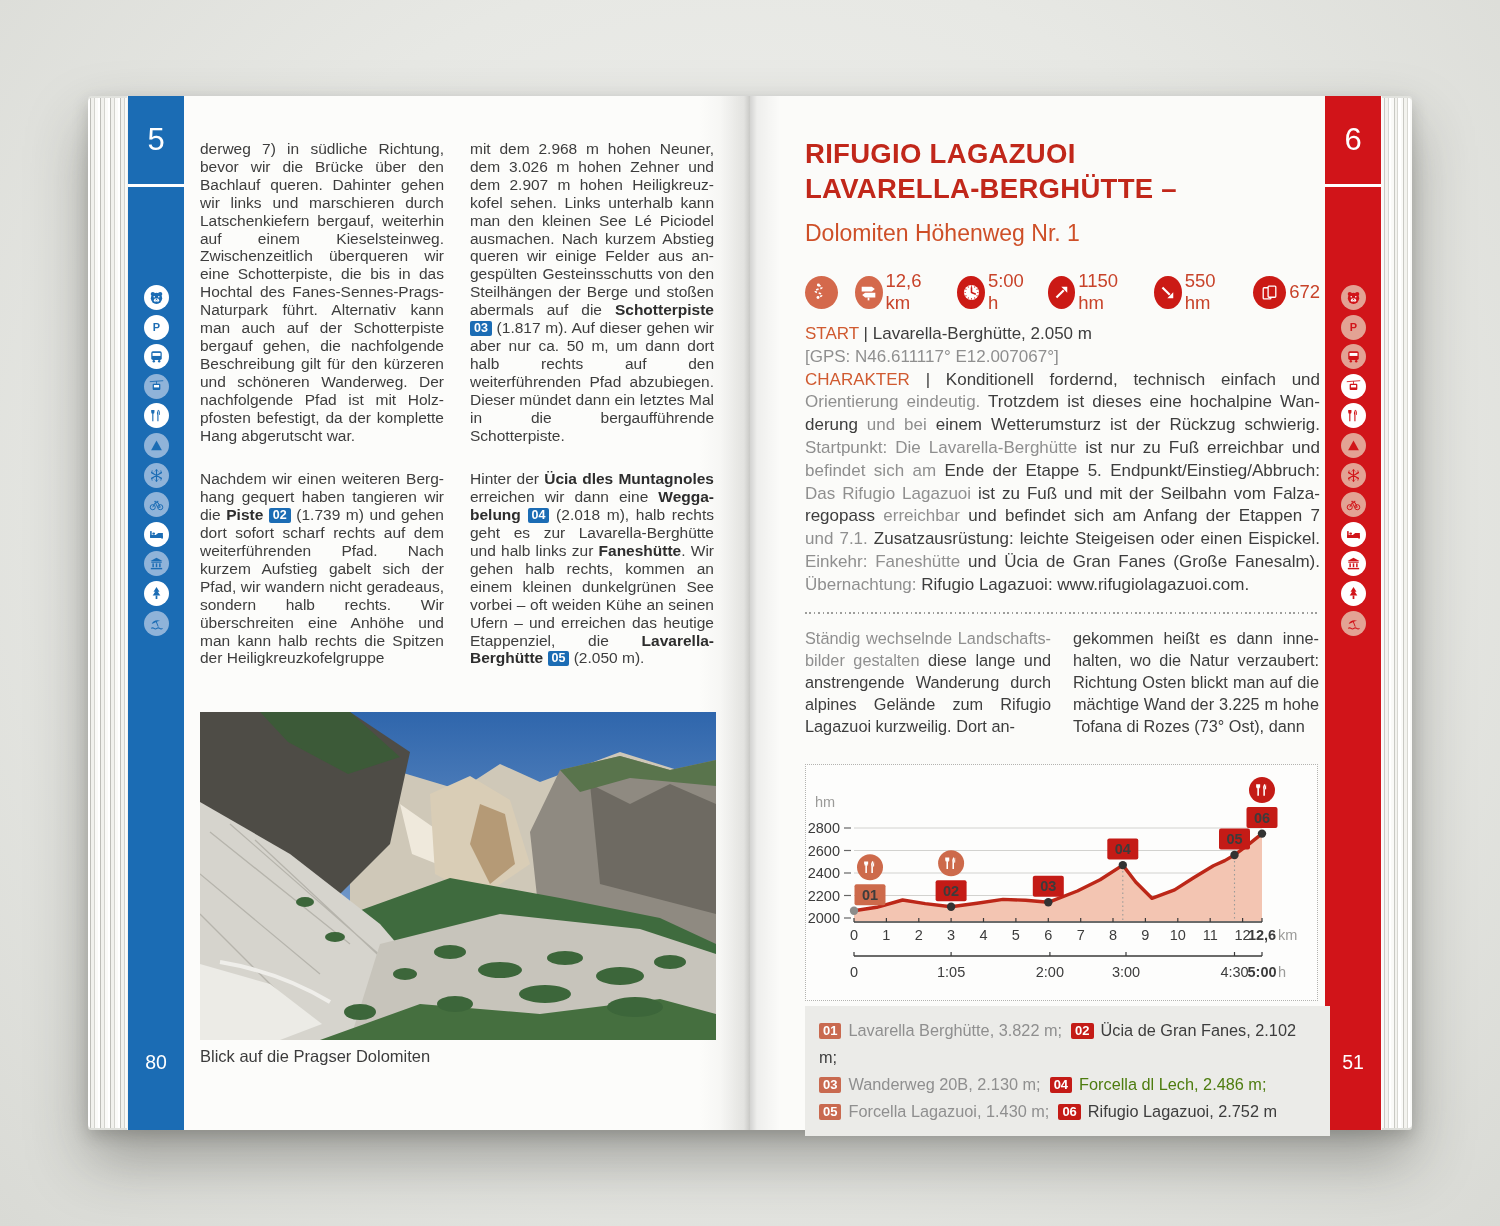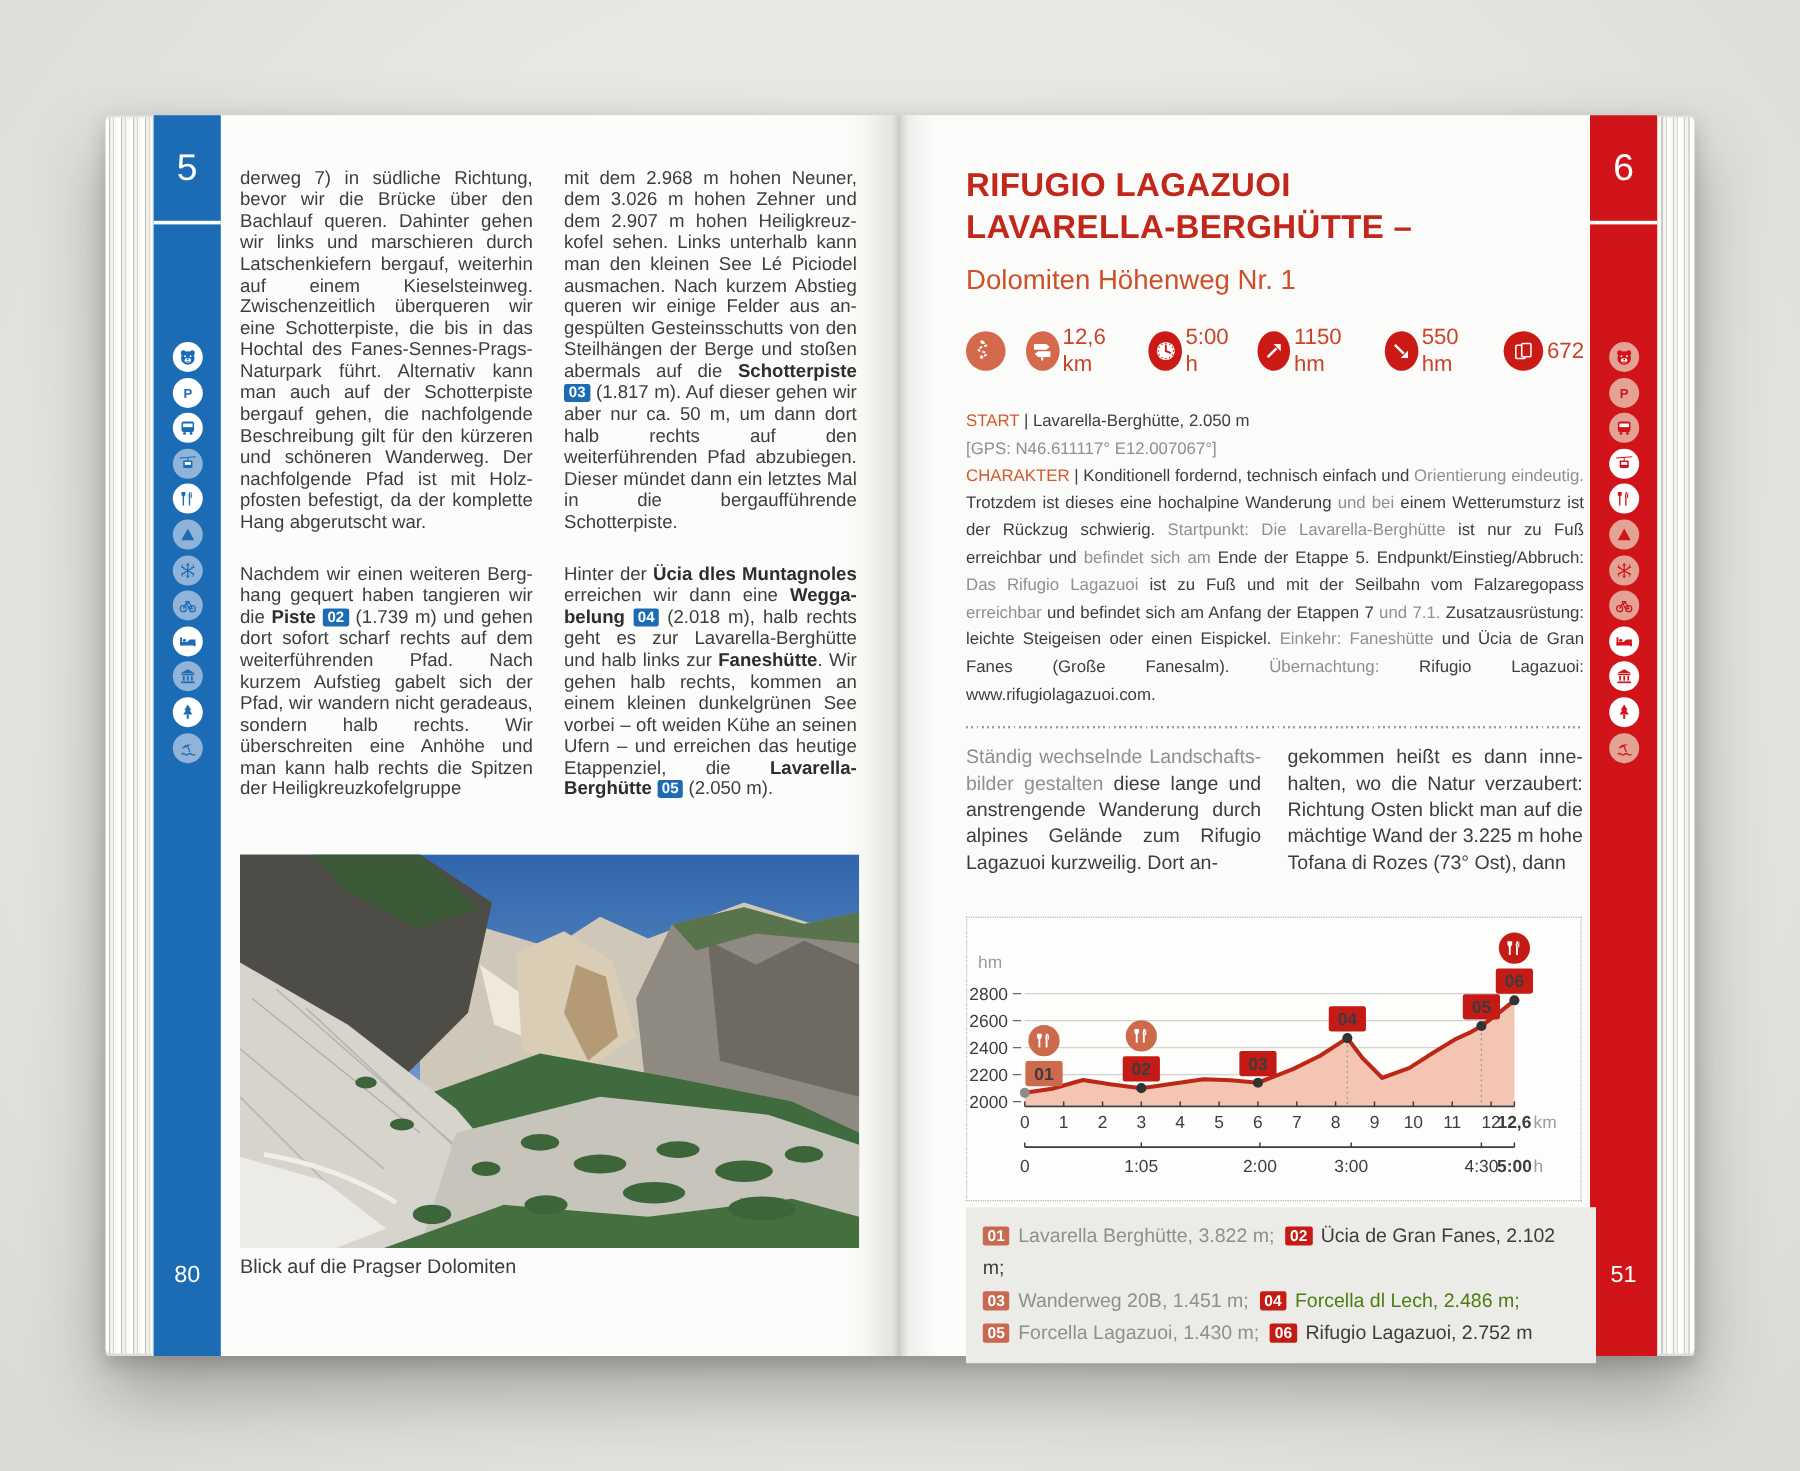--- a/index.html
+++ b/index.html
@@ -36,21 +36,21 @@
   .photo svg{display:block;width:100%;height:100%;}
   .caption{position:absolute;left:73px;top:951px;font-size:16.5px;color:#3c3c3c;}
   
   .rp{position:absolute;left:55px;top:40px;width:515px;}
   .title{font-size:27.5px;font-weight:bold;color:#c1271a;line-height:35px;letter-spacing:.3px;}
   .subtitle{margin-top:14px;font-size:23px;color:#ce4f28;}
   .stats{margin-top:23px;display:flex;align-items:center;gap:17px;}
   .stat{display:flex;align-items:center;gap:3px;}
   .stat-circle{width:33px;height:33px;border-radius:50%;display:flex;align-items:center;justify-content:center;}
   .stat-val{font-size:18.5px;color:#c8432a;}
-  .info{margin-top:25px;text-align:justify;font-size:14px;line-height:22.8px;color:#3d3d3d;}
+  .info{margin-top:9px;text-align:justify;font-size:17px;line-height:22.8px;color:#3d3d3d;}
   .dotrule{margin-top:15px;height:2px;background:repeating-linear-gradient(90deg,#9d9d9b 0 1.6px,transparent 1.6px 4.4px);}
   .bodycols{margin-top:13px;display:flex;gap:22px;}
   .colR{width:246px;text-align:justify;font-size:16.3px;line-height:22px;color:#3d3d3d;}
   .chart-box{position:absolute;left:55px;top:668px;width:513px;height:237px;box-sizing:border-box;
     border:1.5px dotted #b3b3b0;background:#fdfdfc;}
   .chart-box svg{display:block;width:510px;height:233px;}
   .chart text{font-family:"Liberation Sans",sans-serif;font-size:14.5px;fill:#3c3c3c;}
   .chart .gray{fill:#9b9b99;}
   .chart .b{font-weight:bold;}
   .legend{position:absolute;left:55px;top:910px;width:525px;box-sizing:border-box;background:#ebebe8;
@@ -525,19 +525,19 @@
               <path d="M3.4,-7 q-2,3.4 -0.8,6.6 V7"></path>
             </g>
             <path d="M5,-7 q-2.2,3.2 -1.1,6.4 l1.1,-0.45 z" fill="#fff"></path>
           </g>
           <rect x="440.5" y="42.1" width="31" height="21" rx="2" fill="#c41b16"></rect>
           <text x="456.0" y="57.6" text-anchor="middle" fill="#fff" class="b" font-size="13.5">06</text>
         </svg>
     </div>
     <div class="legend">
         <div><span class="lg-badge" style="background: rgb(201, 106, 80);">01</span><span class="lg-item" style="color: rgb(143, 143, 143);">Lavarella Berghütte, 3.822 m;</span><span class="lg-badge" style="background: rgb(196, 27, 22);">02</span><span class="lg-item" style="color: rgb(61, 61, 61);">Ücia de Gran Fanes, 2.102 m;</span></div>
-        <div><span class="lg-badge" style="background: rgb(201, 106, 80);">03</span><span class="lg-item" style="color: rgb(143, 143, 143);">Wanderweg 20B, 1.451 m;</span><span class="lg-badge" style="background: rgb(196, 27, 22);">04</span><span class="lg-item" style="color: #4d7c0f;">Forcella dl Lech, 2.486 m;</span></div>
+        <div><span class="lg-badge" style="background: rgb(201, 106, 80);">03</span><span class="lg-item" style="color: rgb(143, 143, 143);">Wanderweg 20B, 2.130 m;</span><span class="lg-badge" style="background: rgb(196, 27, 22);">04</span><span class="lg-item" style="color: #4d7c0f;">Forcella dl Lech, 2.486 m;</span></div>
         <div><span class="lg-badge" style="background: rgb(201, 106, 80);">05</span><span class="lg-item" style="color: rgb(143, 143, 143);">Forcella Lagazuoi, 1.430 m;</span><span class="lg-badge" style="background: rgb(196, 27, 22);">06</span><span class="lg-item" style="color: rgb(61, 61, 61);">Rifugio Lagazuoi, 2.752 m</span></div>
       </div>
   </div>
 
   <div class="gutter"></div>
 </div>
 
 </body></html>

